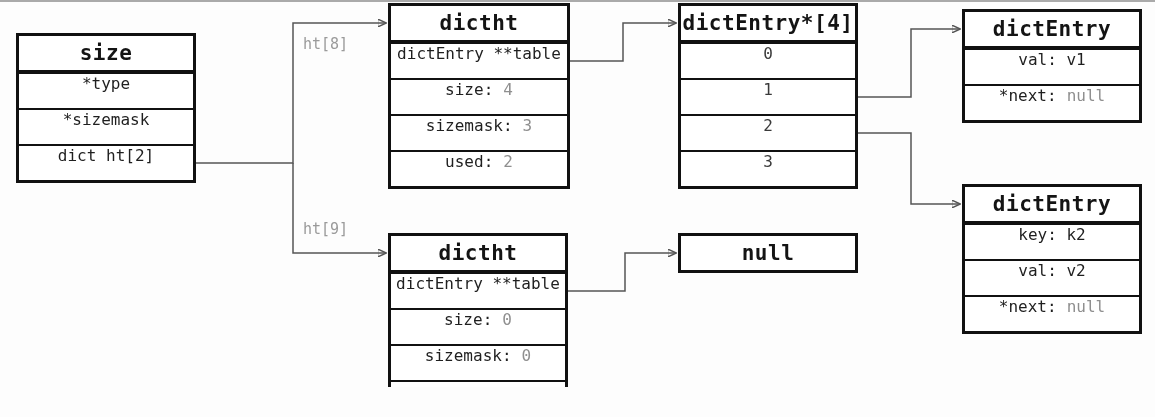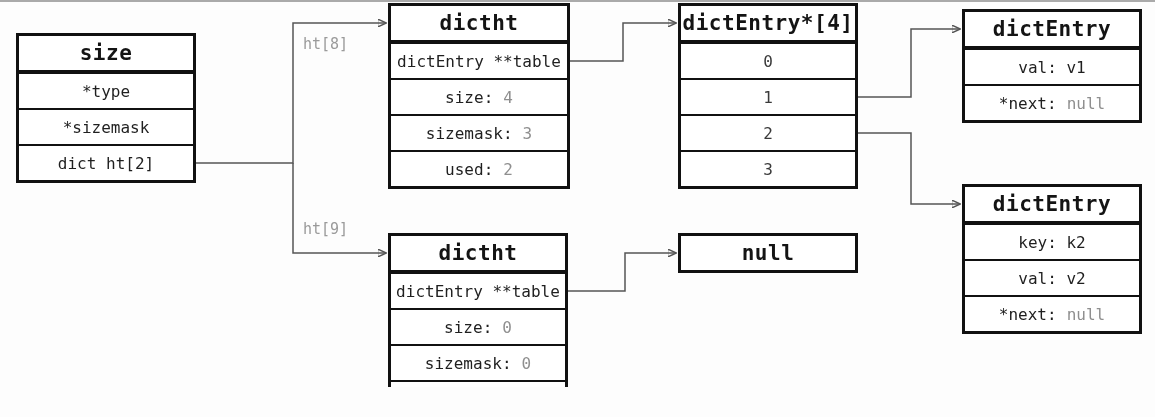--- a/index.html
+++ b/index.html
@@ -19,21 +19,21 @@
     position:absolute; box-sizing:border-box; background:#fff;
     border:3px solid var(--border); color:var(--text);
   }
   .node-title{
     height:34px; display:flex; align-items:center; justify-content:center;
     font-weight:700; font-size:21px; letter-spacing:.5px;
     border-bottom:2px solid var(--border); color:#141414;
   }
   .node--single .node-title{border-bottom:none;}
   .node-row{
-    height:34px; display:flex; align-items:center; justify-content:center;
+    height:34px; display:flex; align-items:flex-start; justify-content:center;
     font-size:16px; border-top:2px solid var(--border); white-space:pre;
   }
   .node-row .fv{margin-left:10px; color:var(--muted);}
   .bucket .node-row{color:#3a3a3a;}
   .clip{position:absolute; overflow:hidden;}
   .clip .node{position:static; width:100%;}
   .ptr-label{
     position:absolute; font-size:15px; color:var(--label);
   }
   

